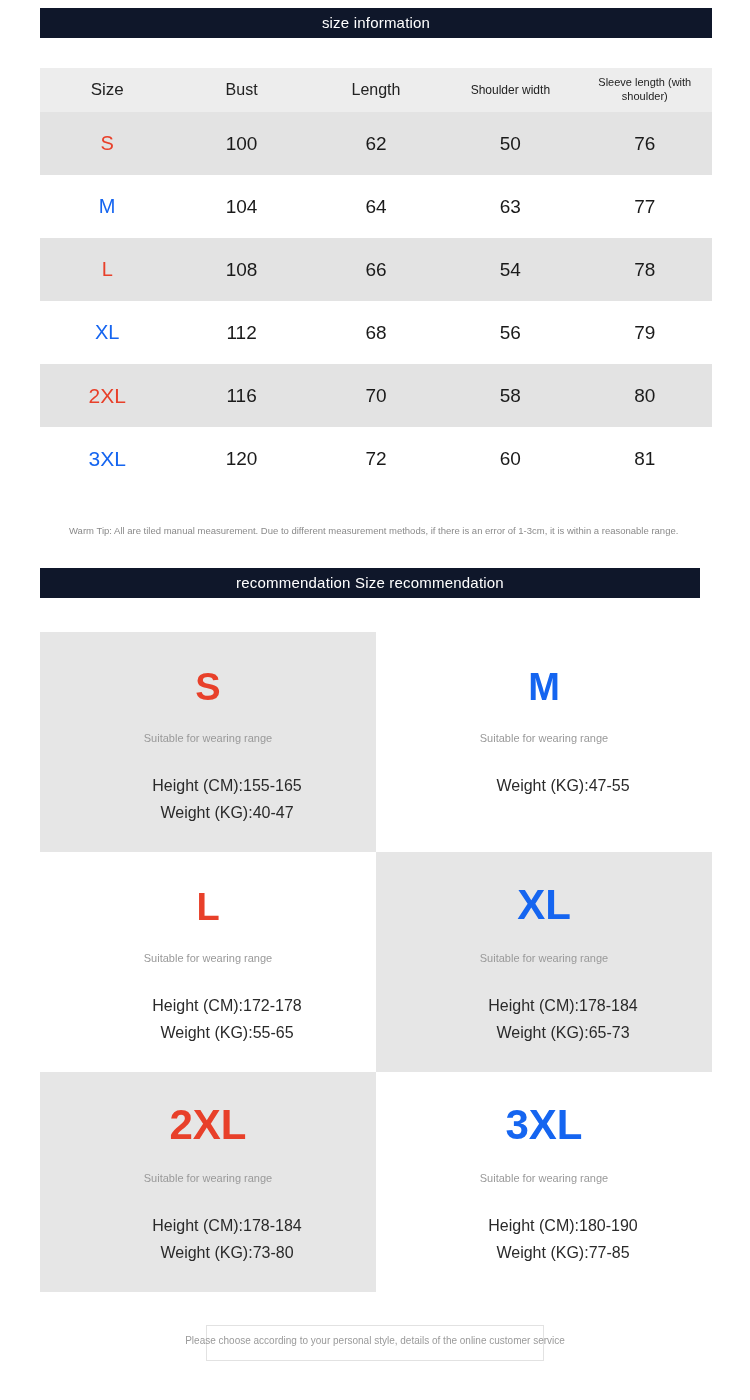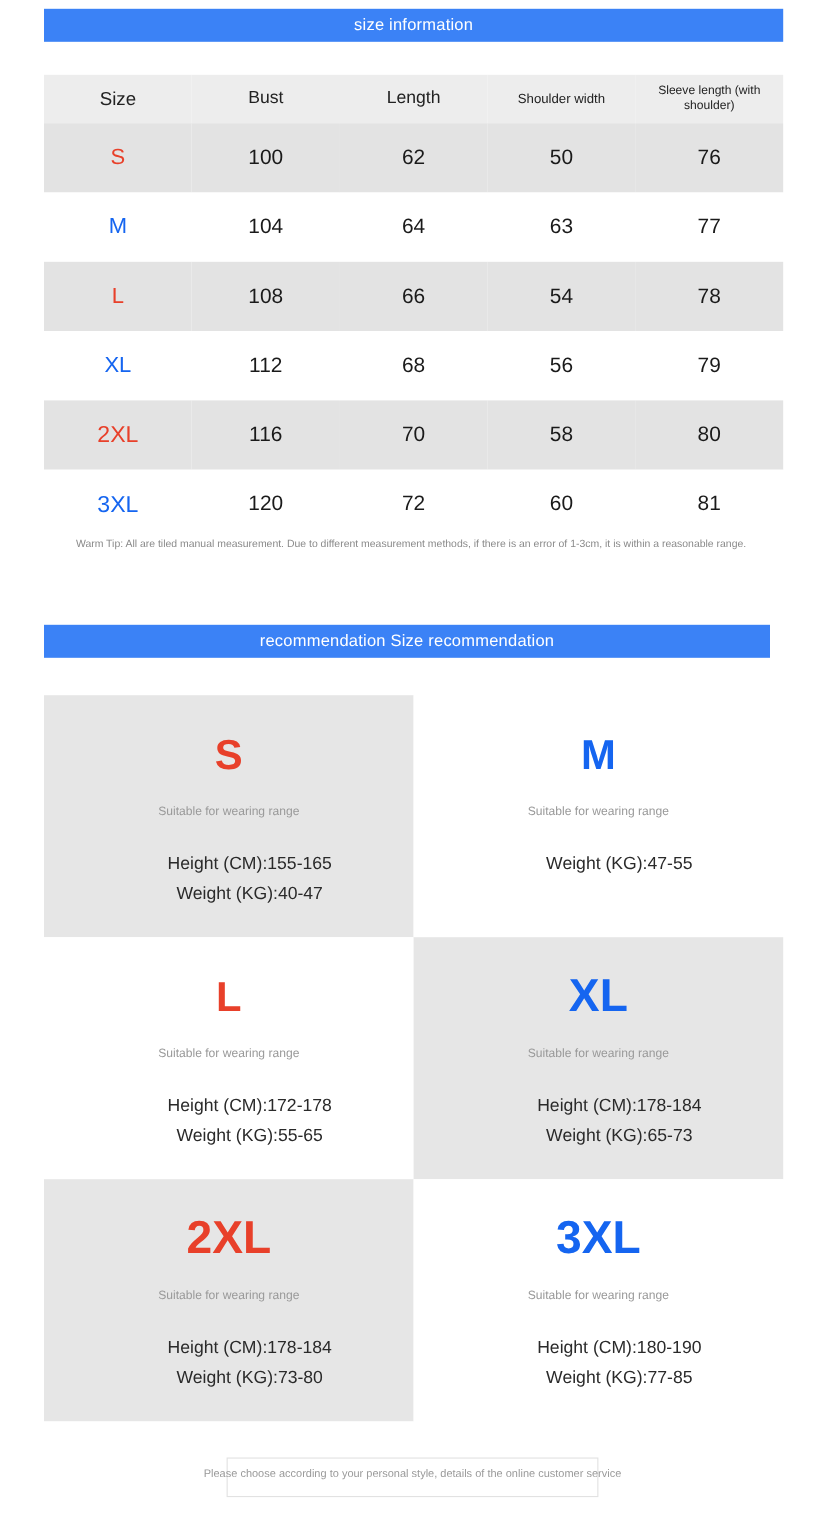--- a/index.html
+++ b/index.html
@@ -11,21 +11,21 @@
     width: 750px;
     height: 1400px;
     font-family: "Liberation Sans", sans-serif;
     color: #222;
     overflow: hidden;
     position: relative;
   }
 
   
   .banner {
-    background: #3b82f6;
+    background: #0f172a;
     color: #ffffff;
     text-align: center;
     font-size: 15px;
     letter-spacing: 0.2px;
   }
   .banner-1 {
     position: absolute;
     left: 40px;
     top: 8px;
     width: 672px;
@@ -86,21 +86,21 @@
   .cell-num {
     font-size: 19px;
     font-weight: bold;
     color: #1a1a1a;
   }
 
   
   .warm-tip {
     position: absolute;
     left: 69px;
-    top: 488px;
+    top: 524px;
     width: 643px;
     font-size: 9.5px;
     color: #8a8a8a;
     line-height: 1.5;
   }
 
   
   .rec-grid {
     position: absolute;
     left: 40px;

